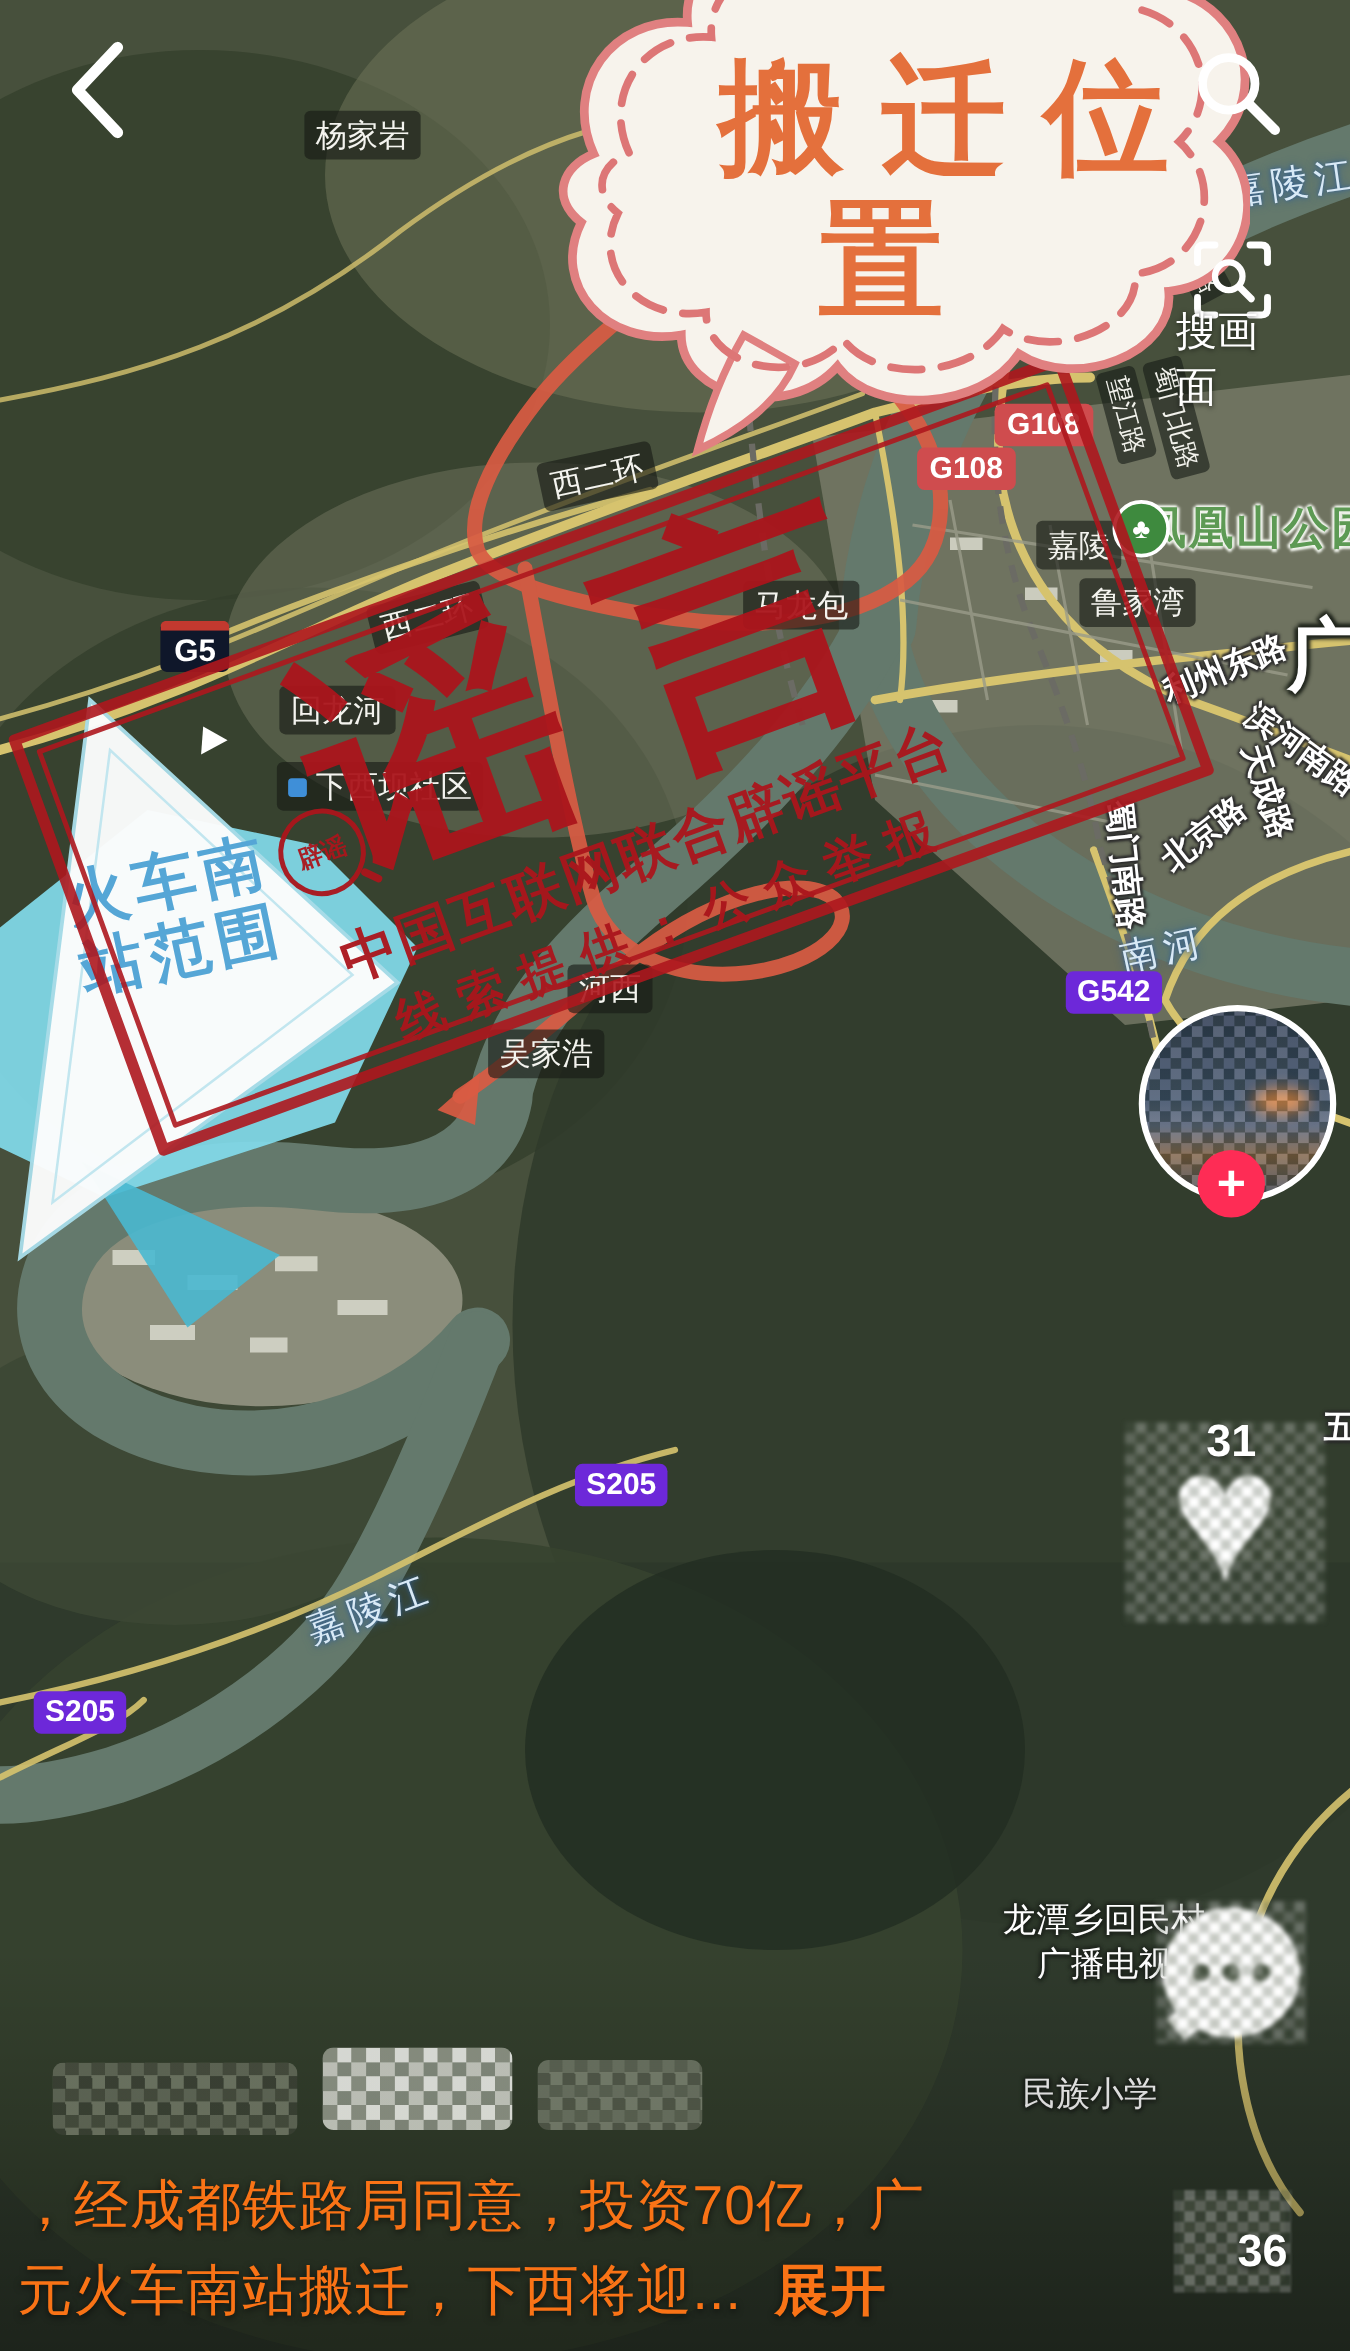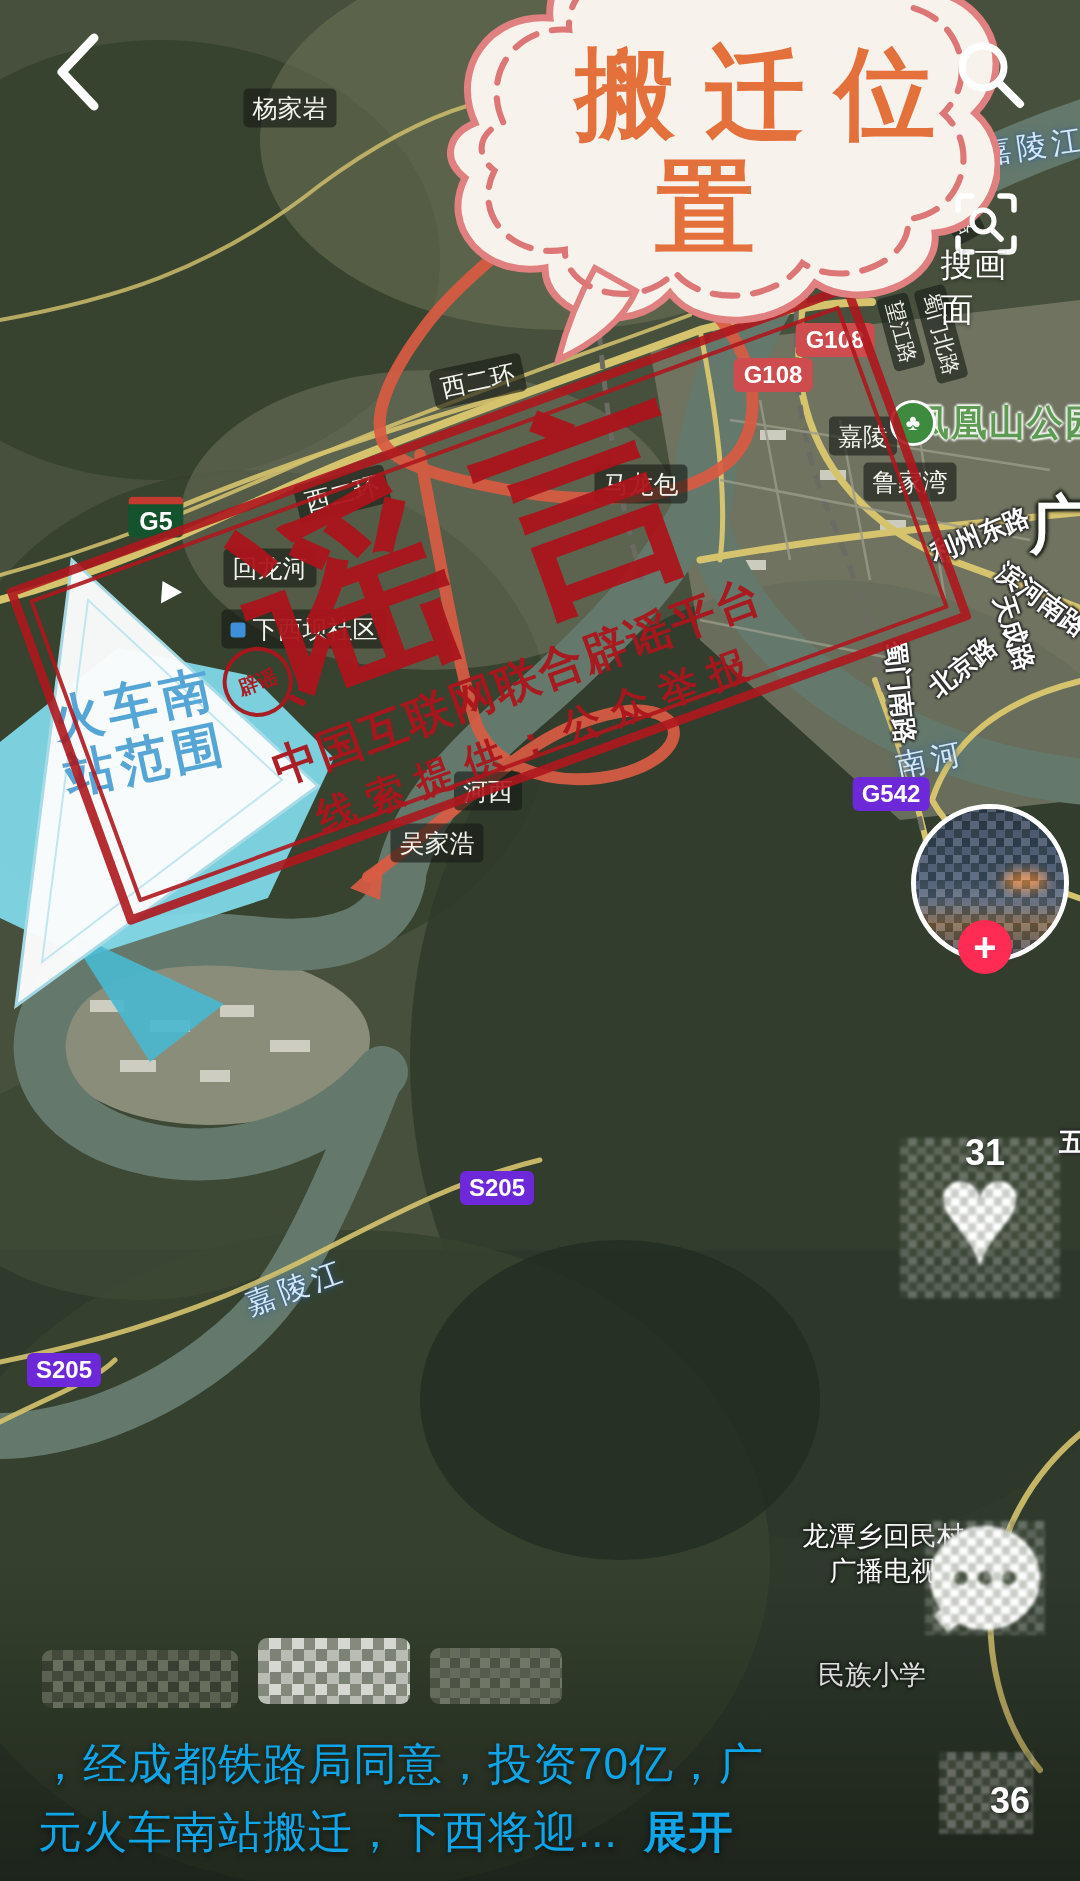--- a/index.html
+++ b/index.html
@@ -18,21 +18,21 @@
   .ml.river{color:#d8e9f6;font-size:30px;letter-spacing:5px;text-shadow:0 0 8px rgba(50,95,150,.95),0 0 3px rgba(50,95,150,.9);}
   .ml.road-white{color:#fff;font-size:26px;font-weight:700;
       text-shadow:-2px 0 2px #2c2c2c,2px 0 2px #2c2c2c,0 -2px 2px #2c2c2c,0 2px 2px #2c2c2c;}
   .ml.poi{color:#fff;font-size:27px;text-shadow:-2px 0 3px #1d221c,2px 0 3px #1d221c,0 -2px 3px #1d221c,0 2px 3px #1d221c;}
   .ml.park{color:#5d9a54;font-size:36px;font-weight:700;letter-spacing:2px;
       text-shadow:-2px 0 2px #f2f5ee,2px 0 2px #f2f5ee,0 -2px 2px #f2f5ee,0 2px 2px #f2f5ee;}
   .ml.big-city{color:#fff;font-size:64px;font-weight:700;
       text-shadow:-3px 0 3px #23281f,3px 0 3px #23281f,0 -3px 3px #23281f,0 3px 3px #23281f;}
   .ml.badge-red{background:#cf4c4e;color:#fff;font-size:24px;font-weight:700;padding:3px 10px;border-radius:6px;}
   .ml.badge-orange{background:#6d28d9;color:#fff;font-size:24px;font-weight:700;padding:3px 9px;border-radius:6px;}
-  .ml.badge-g5{background:#14532d;color:#fff;font-size:25px;font-weight:700;padding:2px 11px;border-radius:5px;border-top:8px solid #c2392f;}
+  .ml.badge-g5{background:#0f172a;color:#fff;font-size:25px;font-weight:700;padding:2px 11px;border-radius:5px;border-top:8px solid #c2392f;}
 
   .tree-icon{left:890px;top:400px;width:40px;height:40px;border-radius:50%;background:#3e8a3e;
       border:3px solid #fff;z-index:12;display:flex;align-items:center;justify-content:center;
       color:#fff;font-size:22px;}
   .tri-marker{left:155px;top:580px;width:0;height:0;z-index:12;
       border-left:12px solid transparent;border-right:12px solid transparent;border-bottom:19px solid #fff;
       transform:rotate(-28deg);}
   .poi-dot{left:976px;top:1562px;width:15px;height:15px;border:4px solid #fff;border-radius:50%;z-index:12;}
 
   
@@ -96,22 +96,22 @@
   .blur-block{z-index:46;border-radius:9px;filter:blur(.5px);}
   #ub1{left:42px;top:1650px;width:196px;height:58px;
       background:conic-gradient(rgba(70,76,62,.85) 90deg,rgba(128,134,116,.7) 90deg 180deg,
       rgba(58,64,52,.85) 180deg 270deg,rgba(110,116,100,.7) 270deg);background-size:21px 21px;}
   #ub2{left:258px;top:1638px;width:152px;height:66px;
       background:conic-gradient(rgba(232,233,228,.9) 90deg,rgba(150,156,144,.75) 90deg 180deg,
       rgba(210,212,204,.85) 180deg 270deg,rgba(168,172,160,.7) 270deg);background-size:23px 23px;}
   #ub3{left:430px;top:1648px;width:132px;height:56px;
       background:conic-gradient(rgba(96,102,88,.8) 90deg,rgba(146,152,136,.65) 90deg 180deg,
       rgba(84,90,76,.8) 180deg 270deg,rgba(130,136,120,.65) 270deg);background-size:20px 20px;}
-  .caption-line{z-index:46;color:#0ea5e9;font-size:44px;letter-spacing:1px;
-      text-shadow:0 2px 6px rgba(0,0,0,.65);margin-left:24px;}
+  .caption-line{z-index:46;color:#f97316;font-size:44px;letter-spacing:1px;
+      text-shadow:0 2px 6px rgba(0,0,0,.65);}
   #cap1{left:14px;top:1735px;}
   #cap2{left:14px;top:1803px;}
   #expand{font-weight:700;margin-left:26px;}
 </style>
 </head>
 <body>
 
 <div id="screen">
 
   <svg class="abs" style="left:0;top:0;z-index:1" width="1080" height="1881" viewBox="0 0 1080 1881">

